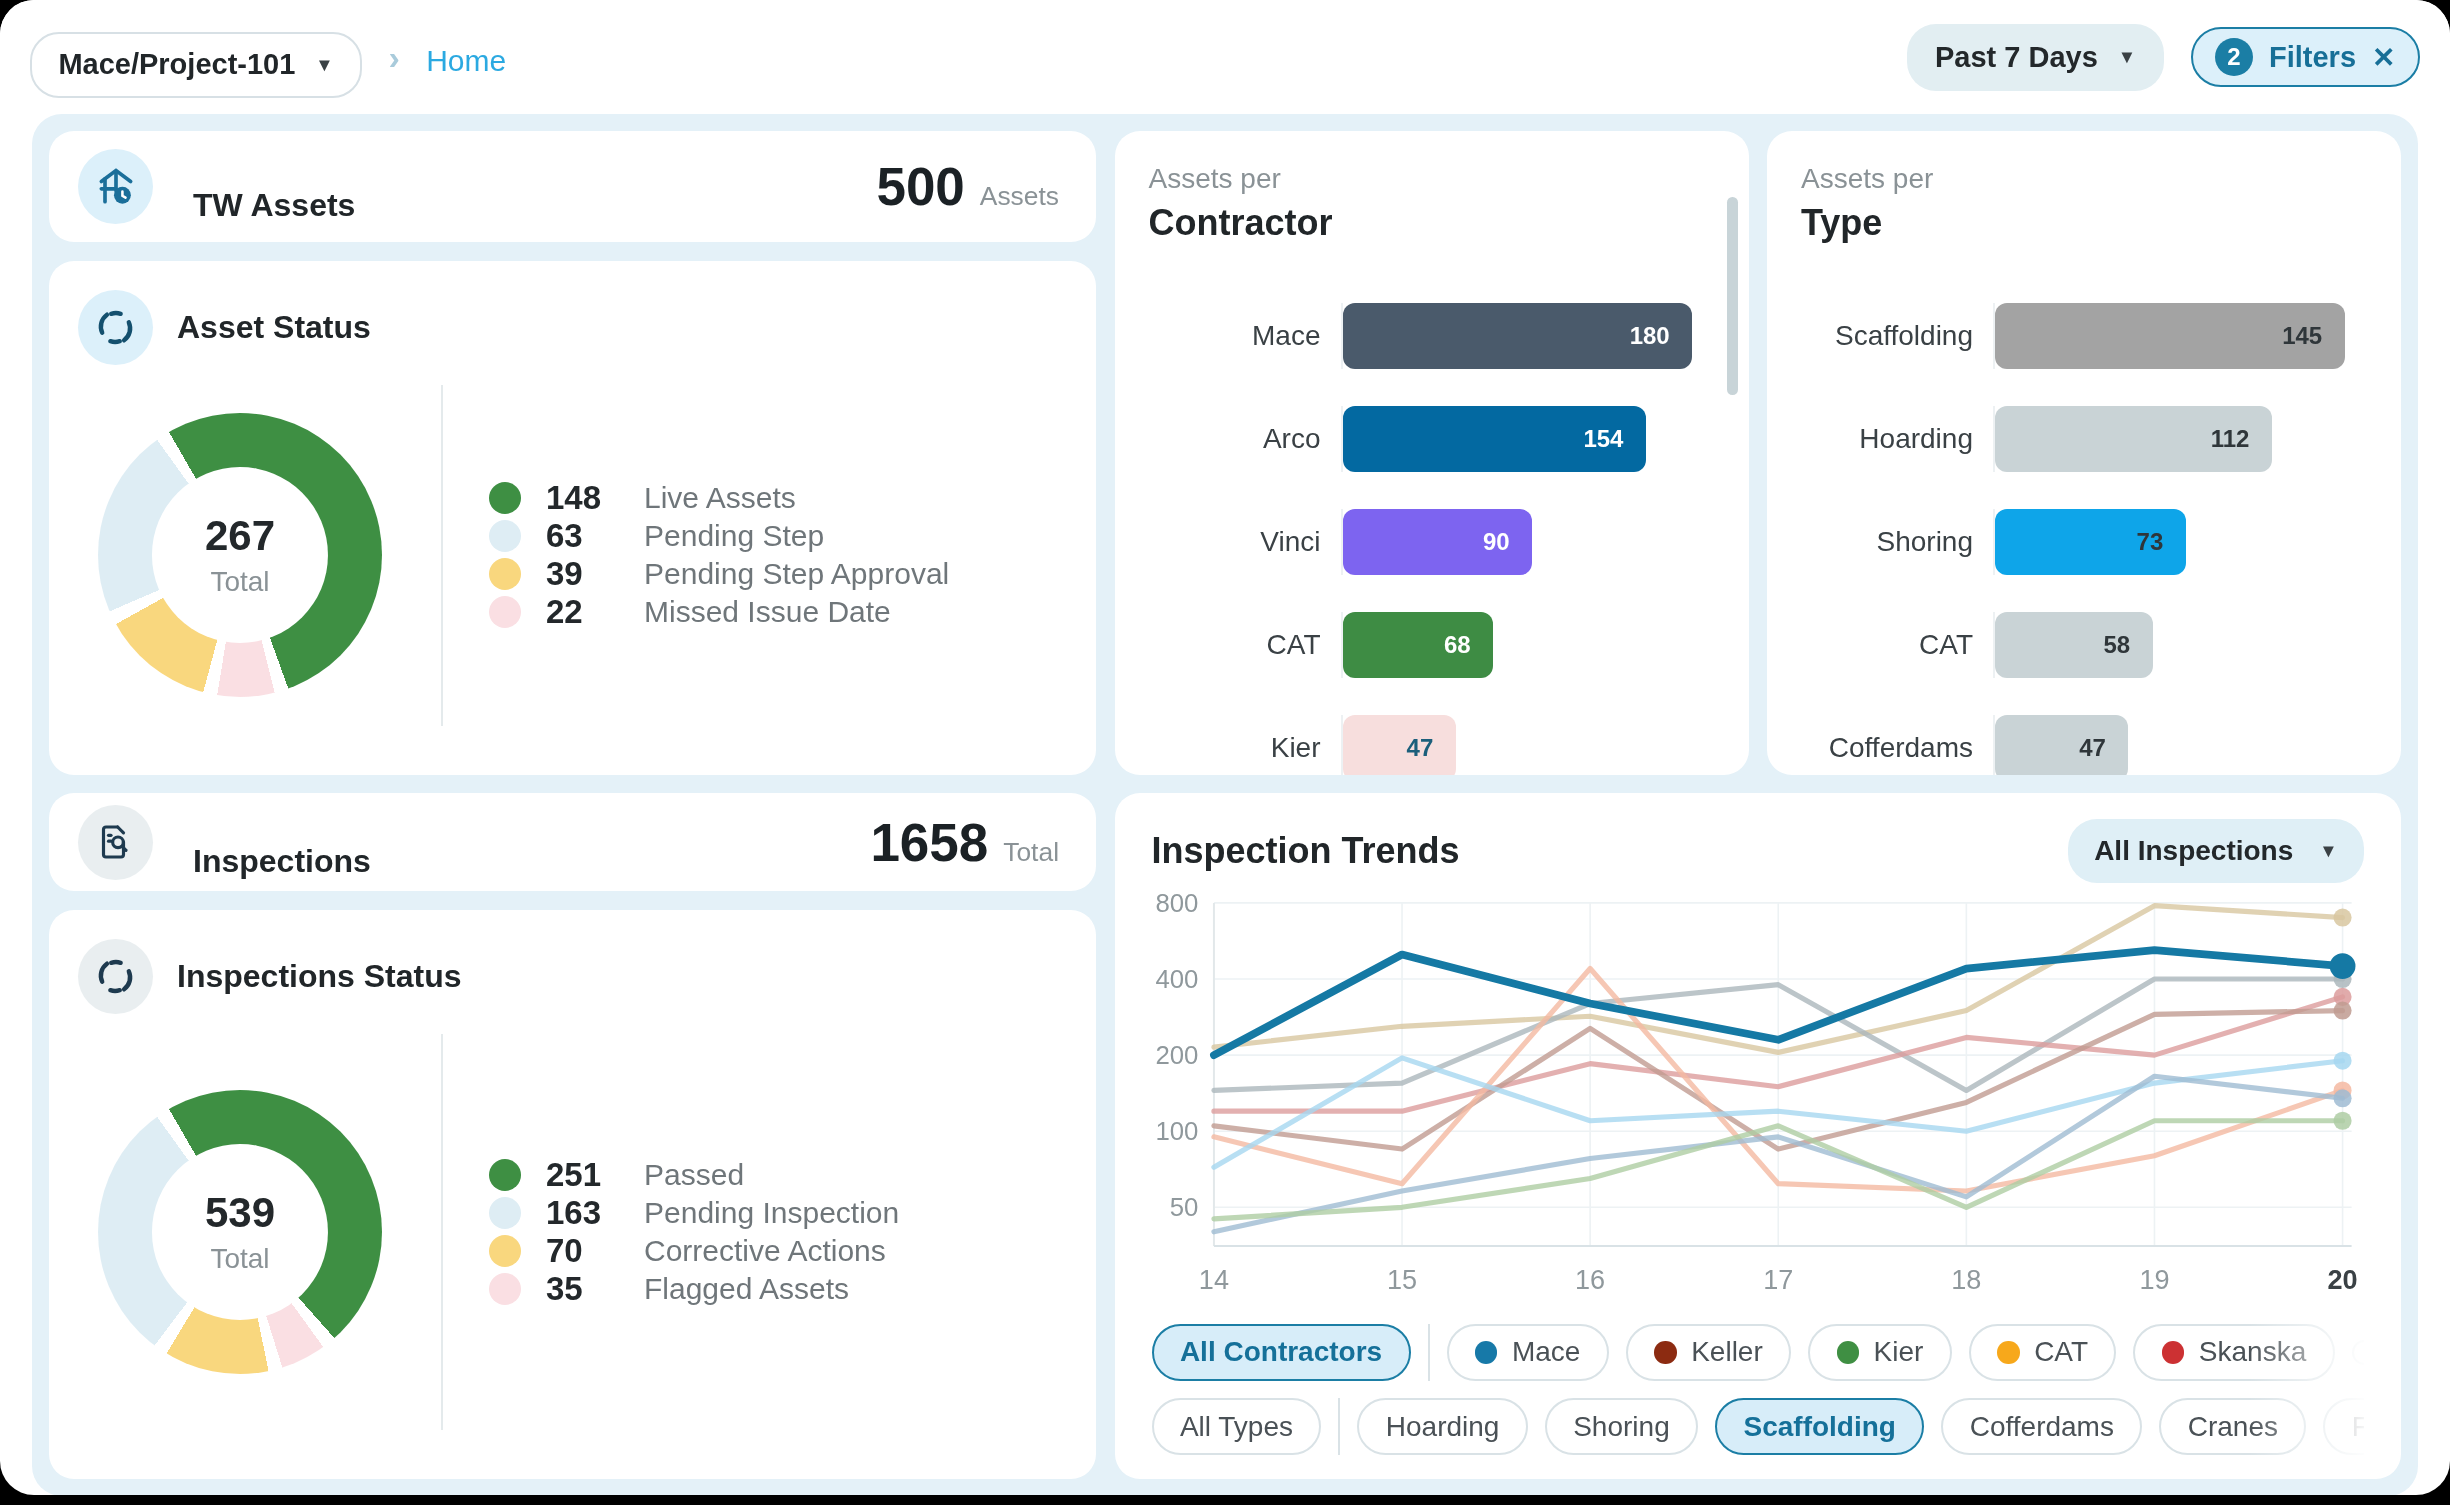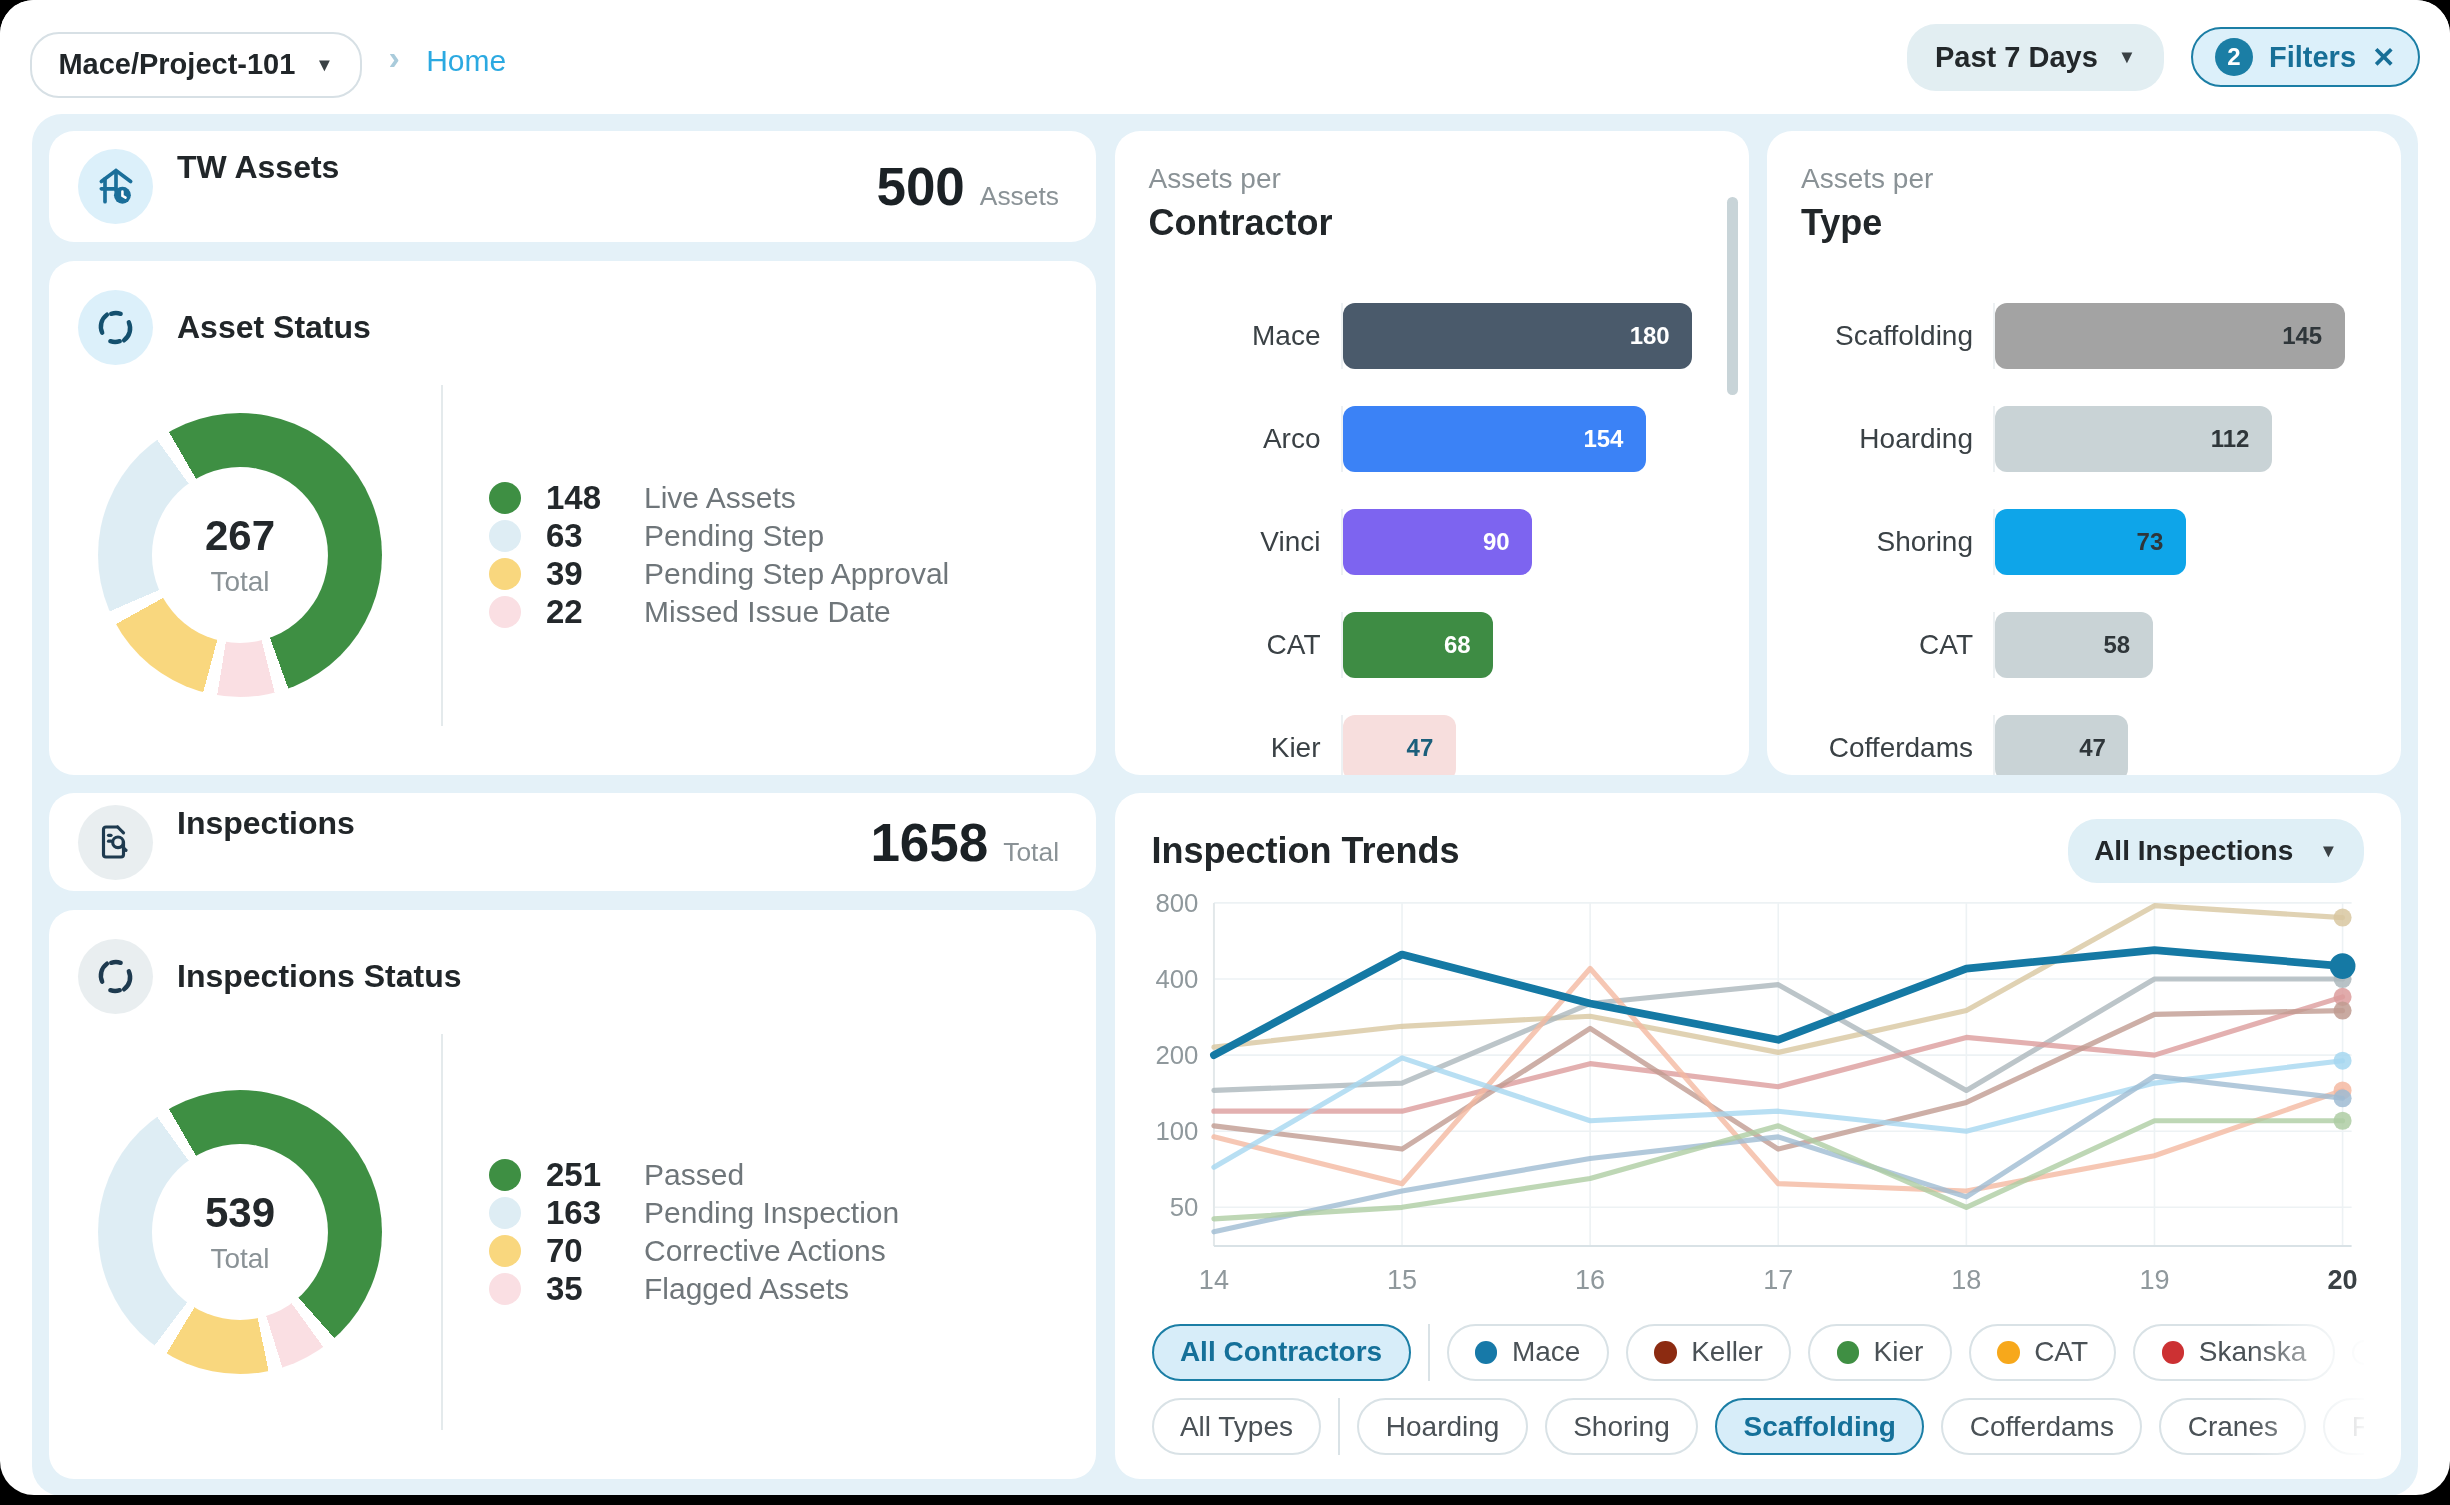--- a/index.html
+++ b/index.html
@@ -21,21 +21,21 @@
   .filters-lbl { font-size:29px; color:#176F97; font-weight:bold; }
   .filters-x { font-size:28px; color:#176F97; font-weight:bold; }
 
   
   .content { flex:1 1 auto; margin:0 32px 10.6px; background:#E4F1F8; border-radius:30px; padding:17px;
              display:grid; grid-template-columns:1047px 634px 634px; grid-template-rows:111px 514px 98px 1fr; gap:18.5px; }
   .card { background:#fff; border-radius:25px; position:relative; }
 
   
   .stat-card { grid-column:1; display:flex; align-items:center; justify-content:space-between; padding:0 37px 0 29px; }
-  .head-left { display:flex; align-items:flex-start; gap:24px; }
+  .head-left { display:flex; align-items:flex-end; gap:40px; }
   .icon-circle { width:75px; height:75px; border-radius:50%; display:flex; align-items:center; justify-content:center; flex:0 0 auto; }
   .icon-blue { background:#DCF0FA; }
   .icon-gray { background:#E9EEF0; }
   .card-title { font-size:32px; font-weight:bold; color:#212629; }
   .big-val { font-size:53px; font-weight:bold; color:#1B2125; }
   .big-unit { font-size:26.4px; color:#8A9296; margin-left:12px; }
 
   
   .donut-card { grid-column:1; padding:29px; display:flex; flex-direction:column; }
   .donut-head { display:flex; align-items:center; gap:24px; }
@@ -253,21 +253,21 @@
       <div class="hbar-rows">
           <div class="hbar-row">
             <span class="hbar-lbl" style="">Mace</span>
       <div class="hbar-track">
         <div class="hbar-bar" style="width:94%; background:#4A5A6B; color:#FFFFFF">180</div>
       </div>
           </div>
           <div class="hbar-row">
             <span class="hbar-lbl" style="">Arco</span>
       <div class="hbar-track">
-        <div class="hbar-bar" style="width:81.57777777777777%; background:#3b82f6; color:#FFFFFF">154</div>
+        <div class="hbar-bar" style="width:81.57777777777777%; background:#0369a1; color:#FFFFFF">154</div>
       </div>
           </div>
           <div class="hbar-row">
             <span class="hbar-lbl" style="">Vinci</span>
       <div class="hbar-track">
         <div class="hbar-bar" style="width:51%; background:#7D64F0; color:#FFFFFF">90</div>
       </div>
           </div>
           <div class="hbar-row">
             <span class="hbar-lbl" style="">CAT</span>

